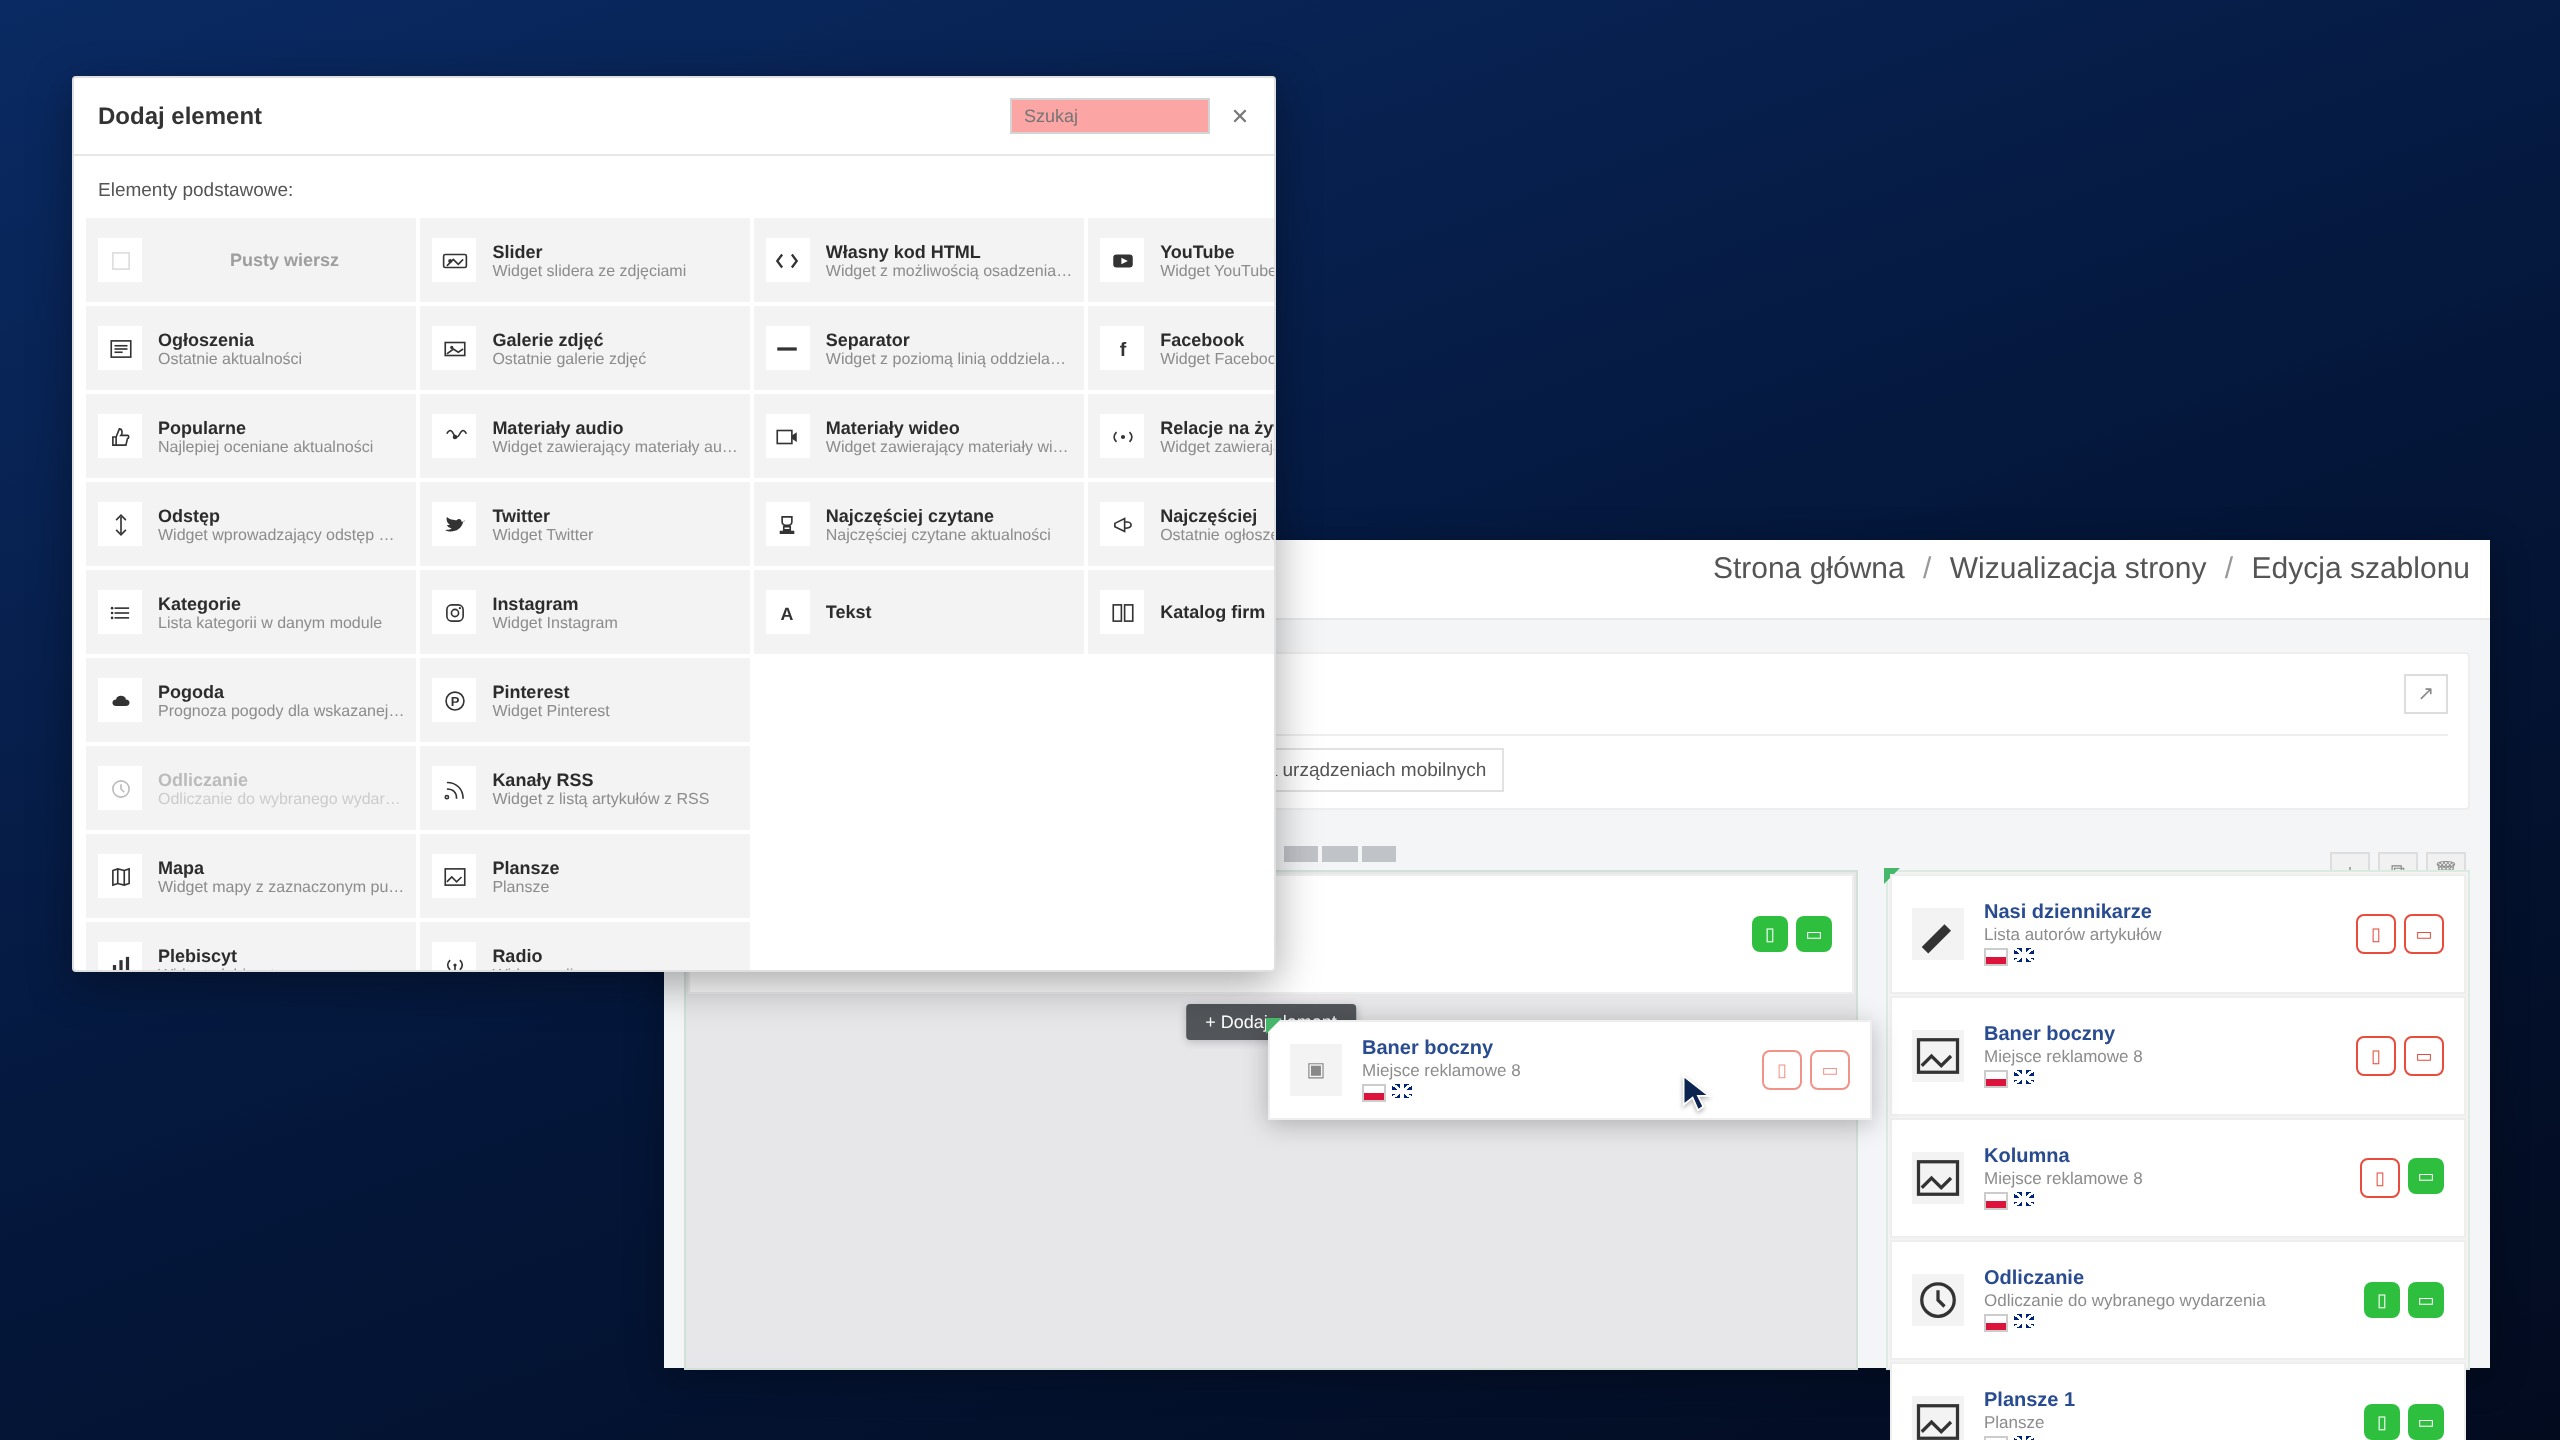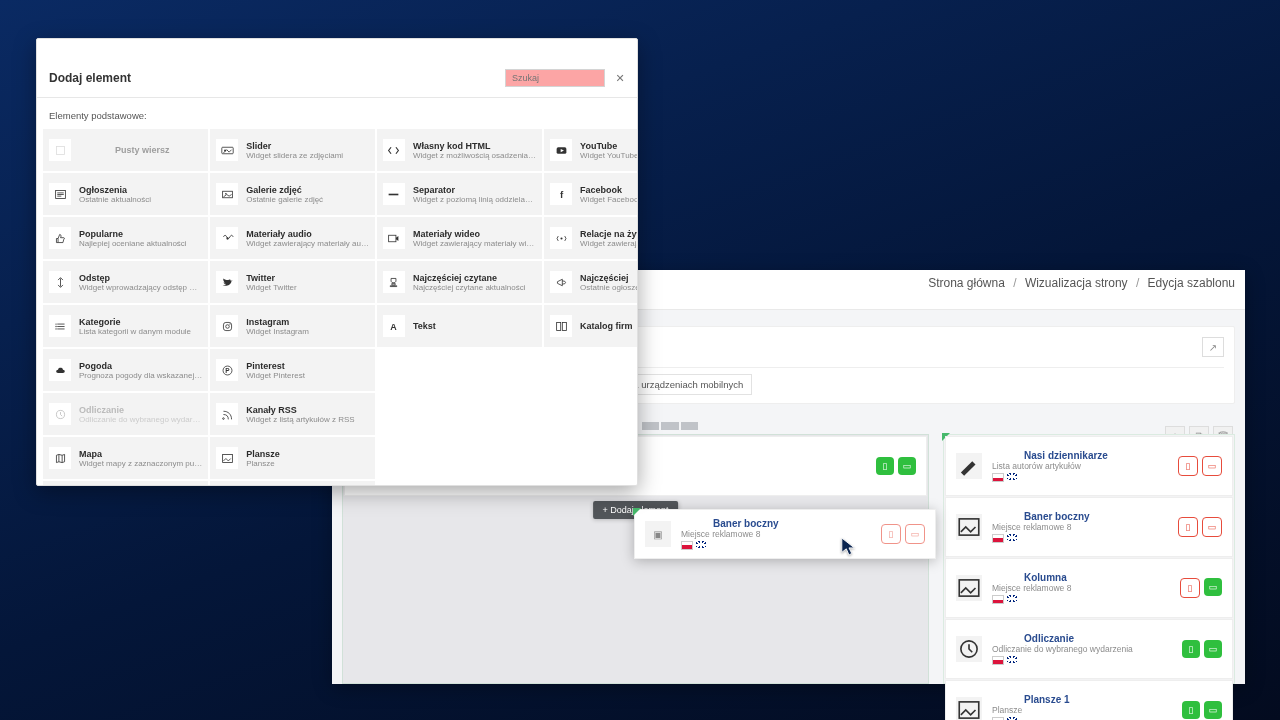--- a/index.html
+++ b/index.html
@@ -23,21 +23,20 @@
     border-radius: 2px;
     display: flex;
     flex-direction: column;
   }
   .modal-header {
     display: flex;
     align-items: center;
     justify-content: space-between;
     padding: 10px 10px 10px 12px;
     border-bottom: 1px solid #e7e7e7;
-    margin-top: 20px;
   }
   .modal-title { font-size: 12px; font-weight: 600; color: #333; }
   .search-input {
     font-size: 9px; color: #666;
     border: 1px solid #d4d4d4;
     height: 16px; width: 86px;
     padding: 0 6px;
     background: #fca5a5;
   }
   .modal-close {
@@ -94,21 +93,21 @@
     box-shadow: 0 4px 18px rgba(0,0,0,.3);
   }
   .builder-head {
     background: #ffffff;
     padding: 6px 10px 6px 10px;
     display: flex; justify-content: space-between; align-items: flex-start;
     border-bottom: 1px solid #e9e9e9;
   }
   .builder-title { color: #1f5fa7; font-size: 14px; font-weight: 600; line-height: 16px; }
   .builder-subtitle { color: #888; font-size: 9px; margin-top: 1px; }
-  .breadcrumbs { font-size: 12px; color: #555; padding-left: 42px; }
+  .breadcrumbs { font-size: 15px; color: #555; padding-left: 42px; }
   .breadcrumbs a { color: #555; text-decoration: none; }
   .breadcrumbs .sep { margin: 0 5px; color: #999; }
 
   .builder-sub {
     background: #ffffff;
     margin: 16px 10px 8px;
     border: 1px solid #eee;
     border-radius: 2px;
     padding: 0 10px;
   }
@@ -173,21 +172,21 @@
     display:flex; align-items:center;
     border: 1px solid #eee;
     min-height: 42px;
     position:relative;
   }
   .card-icon {
     width: 26px; height: 26px; background:#f3f3f3; margin-right:10px;
     display:flex; align-items:center; justify-content:center; color:#888;
   }
   .card-main { flex:1; }
-  .card-title { font-size:10px; font-weight:600; color:#294b8f;margin-left:32px; }
+  .card-title { font-size:10px; font-weight:600; color:#294b8f; }
   .card-sub { font-size:8.5px; color:#8c8c8c; }
   .flags { margin-top: 2px; display:flex; gap:3px; }
   .flag { width:10px; height:7px; }
   .flag.pl { background: linear-gradient(#fff 50%, #dc143c 50%); border:1px solid #ccc; }
   .flag.uk { background:#00247d; position:relative; }
   .flag.uk::before, .flag.uk::after { content:""; position:absolute; inset:0; }
   .flag.uk::before { background: linear-gradient(to bottom right, transparent 44%, #fff 44% 56%, transparent 56%), linear-gradient(to bottom left, transparent 44%, #fff 44% 56%, transparent 56%); }
   .flag.uk::after { background: linear-gradient(#fff,#fff) center/100% 2px no-repeat, linear-gradient(#fff,#fff) center/2px 100% no-repeat, linear-gradient(#cf142b,#cf142b) center/100% 1.2px no-repeat, linear-gradient(#cf142b,#cf142b) center/1.2px 100% no-repeat; }
 
   .card-actions { display:flex; gap:4px; }

